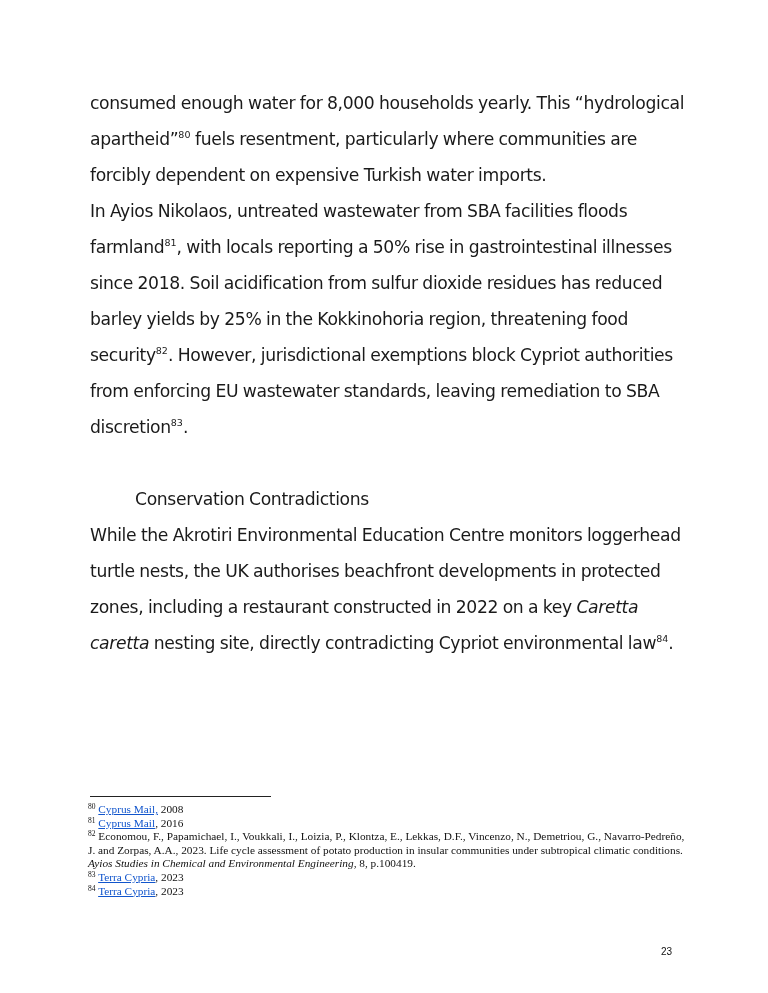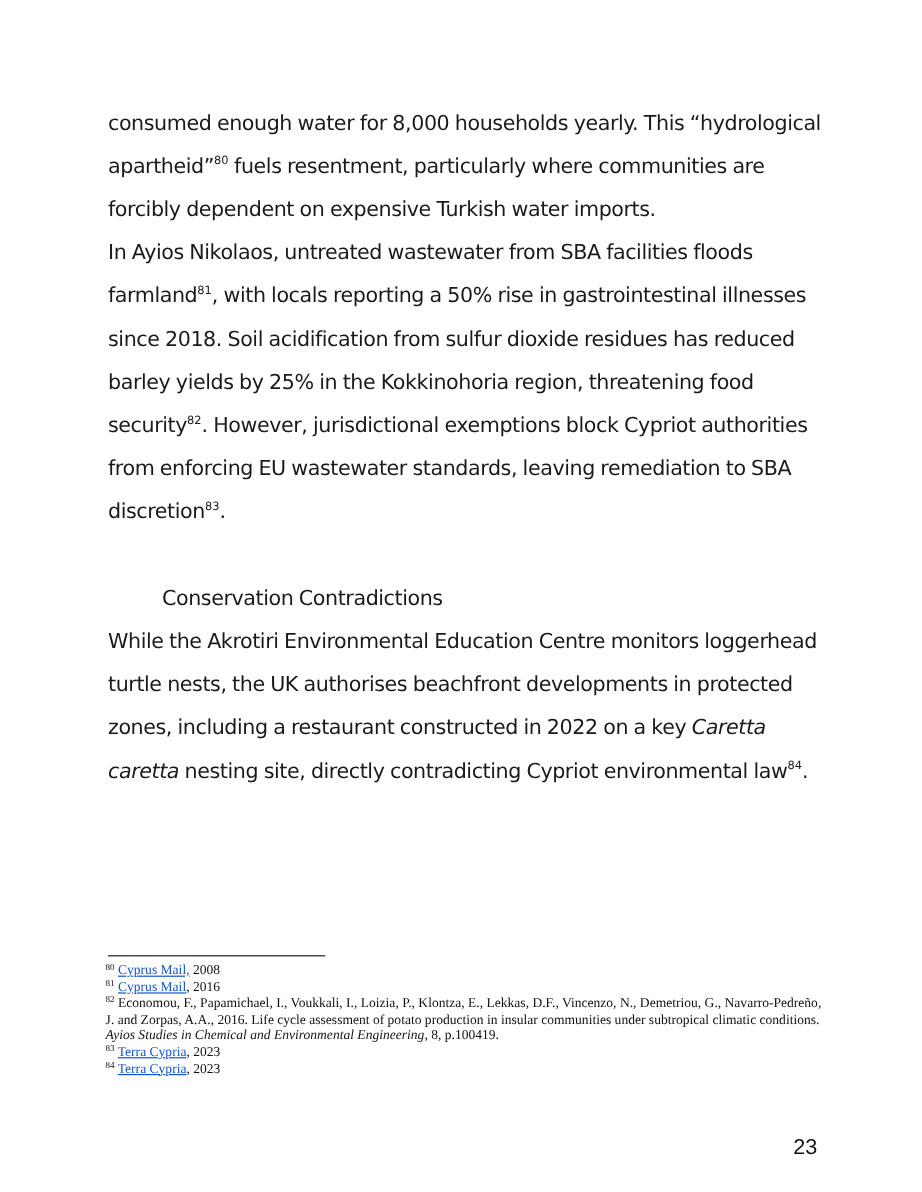--- a/index.html
+++ b/index.html
@@ -7,36 +7,36 @@
   .body-text { position: absolute; left: 90px; width: 610px; font-family: "DejaVu Sans", sans-serif; font-size: 17.2px; line-height: 36px; letter-spacing: -0.35px; word-spacing: -0.5px; }
   .body-text p { margin: 0; }
   sup { font-size: 9.5px; line-height: 0; vertical-align: 7px; letter-spacing: 0; }
   .heading { font-weight: normal; padding-left: 45px; }
   em { font-style: italic; }
   .footnote-rule { position: absolute; left: 90px; top: 796px; width: 181px; height: 0; border-top: 1px solid #222; }
   .footnotes { position: absolute; left: 88px; top: 803px; width: 600px; font-family: Liberation Serif, serif; font-size: 11.3px; line-height: 13.6px; color: #111; }
   .footnotes .fn { margin: 0; }
   .footnotes .fn sup { font-size: 7.5px; vertical-align: 4px; }
   .footnotes a { color: #1155cc; text-decoration: underline; }
-  .page-number { position: absolute; left: 661px; top: 946px; font-family: "Liberation Sans", sans-serif; font-size: 18px; color: #111; }
+  .page-number { position: absolute; left: 661px; top: 946px; font-family: "Liberation Sans", sans-serif; font-size: 10px; color: #111; }
 </style>
 </head>
 <body>
 
 <div class="body-text" style="top:85px;">
   <p><span>consumed enough water for 8,000 households yearly. This “hydrological apartheid”</span><sup>80</sup><span> fuels resentment, particularly where communities are forcibly dependent on expensive Turkish water imports.</span></p>
   <p><span>In Ayios Nikolaos, untreated wastewater from SBA facilities floods farmland</span><sup>81</sup><span>, with locals reporting a 50% rise in gastrointestinal illnesses since 2018. Soil acidification from sulfur dioxide residues has reduced barley yields by 25% in the Kokkinohoria region, threatening food security</span><sup>82</sup><span>. However, jurisdictional exemptions block Cypriot authorities from enforcing EU wastewater standards, leaving remediation to SBA discretion</span><sup>83</sup><span>.</span></p>
   <p style="height:36px;"></p>
   <p class="heading">Conservation Contradictions</p>
   <p><span>While the Akrotiri Environmental Education Centre monitors loggerhead turtle nests, the UK authorises beachfront developments in protected zones, including a restaurant constructed in 2022 on a key </span><em>Caretta caretta</em><span> nesting site, directly contradicting Cypriot environmental law</span><sup>84</sup><span>.</span></p>
 </div>
 
 <div class="footnote-rule"></div>
 
 <div class="footnotes">
   <p class="fn"><sup>80</sup> <a>Cyprus Mail,</a><span> 2008</span></p>
   <p class="fn"><sup>81</sup> <a>Cyprus Mail</a><span>, 2016</span></p>
-  <p class="fn"><sup>82</sup><span> Economou, F., Papamichael, I., Voukkali, I., Loizia, P., Klontza, E., Lekkas, D.F., Vincenzo, N., Demetriou, G., Navarro-Pedreño, J. and Zorpas, A.A., 2016. Life cycle assessment of potato production in insular communities under subtropical climatic conditions. </span><em>Ayios Studies in Chemical and Environmental Engineering</em><span>, 8, p.100419.</span></p>
+  <p class="fn"><sup>82</sup><span> Economou, F., Papamichael, I., Voukkali, I., Loizia, P., Klontza, E., Lekkas, D.F., Vincenzo, N., Demetriou, G., Navarro-Pedreño, J. and Zorpas, A.A., 2023. Life cycle assessment of potato production in insular communities under subtropical climatic conditions. </span><em>Ayios Studies in Chemical and Environmental Engineering</em><span>, 8, p.100419.</span></p>
   <p class="fn"><sup>83</sup> <a>Terra Cypria</a><span>, 2023</span></p>
   <p class="fn"><sup>84</sup> <a>Terra Cypria</a><span>, 2023</span></p>
 </div>
 
 <div class="page-number">23</div>
 
 </body></html>

